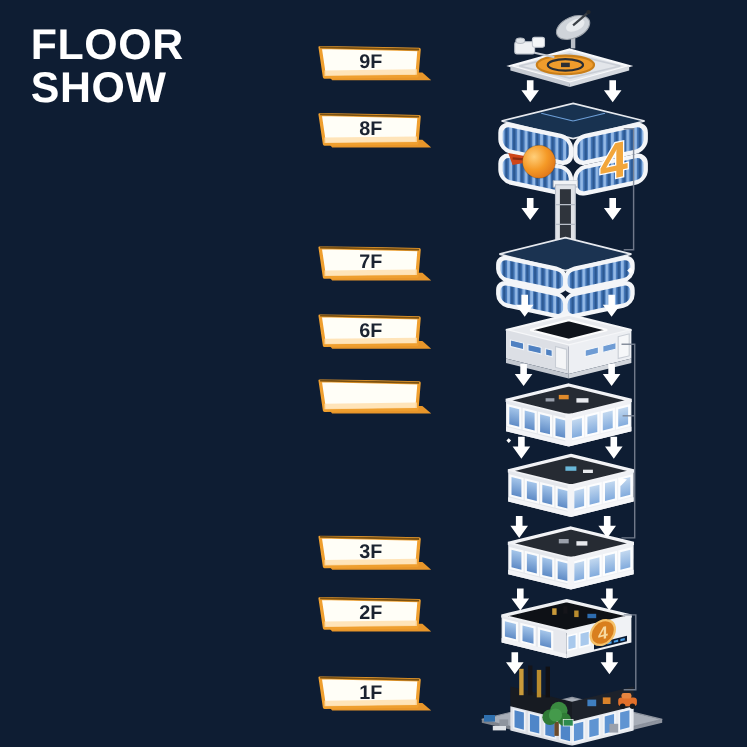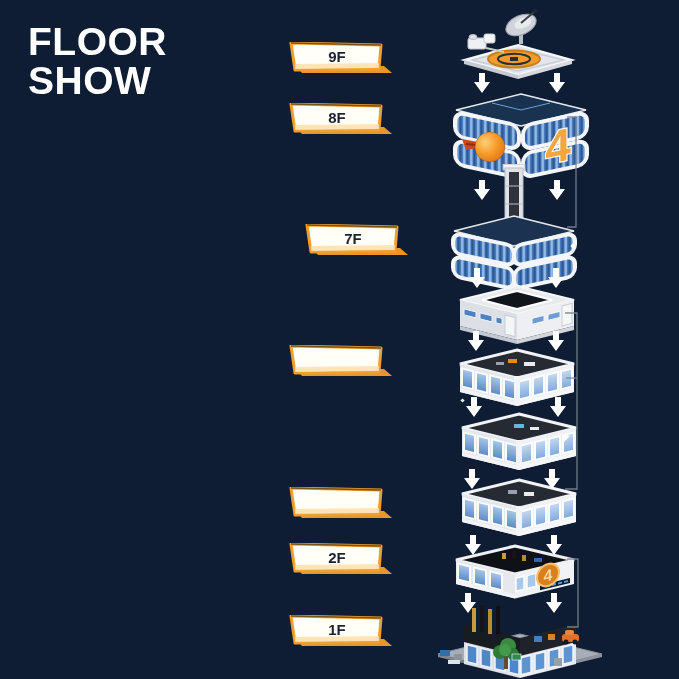--- a/index.html
+++ b/index.html
@@ -5,21 +5,21 @@
   html,body{margin:0;padding:0;background:#0e1d33;}
   .stage{position:relative;width:679px;height:679px;background:#0e1d33;overflow:hidden;
          font-family:"Liberation Sans",sans-serif;}
   .title{position:absolute;left:28px;top:22px;color:#ffffff;font-weight:bold;
          font-size:39px;line-height:39px;letter-spacing:0.5px;}
   .title span{display:block;}
   .banner{position:absolute;width:110px;height:34px;}
   .banner svg{position:absolute;left:0;top:0;}
   .banner .label{position:absolute;left:10px;top:2px;width:86px;height:25px;
                  display:flex;align-items:center;justify-content:center;
-                 font-size:15px;font-weight:bold;color:#1b2330;}
+                 font-size:18px;font-weight:bold;color:#1b2330;}
   .floor{position:absolute;}
   .overlay{position:absolute;left:0;top:0;pointer-events:none;}
   svg{display:block;}
 </style>
 </head>
 <body>
 
 <div class="stage">
 
   <svg width="0" height="0" style="position:absolute" aria-hidden="true">
@@ -61,44 +61,54 @@
   </div>
   <div class="banner" style="left:284px;top:103px">
     <svg width="110" height="34" viewBox="0 0 110 34">
       <polygon points="12,24 100,24 108,31 18,31" fill="#e8962a"></polygon>
       <polygon points="7,1 97,3 95,27 11,28" fill="#fffef7" stroke="#ef9f2f" stroke-width="3" stroke-linejoin="round"></polygon>
       <polygon points="11,22 95,21 95,26 11,27" fill="#ffdfae" opacity="0.85"></polygon>
       <line x1="7" y1="1" x2="97" y2="3" stroke="#7c5212" stroke-width="1.6"></line>
     </svg>
     <span class="label">8F</span>
   </div>
-  <div class="banner" style="left:300px;top:224px">
+  <div class="banner" style="left:284px;top:224px">
     <svg width="110" height="34" viewBox="0 0 110 34">
       <polygon points="12,24 100,24 108,31 18,31" fill="#e8962a"></polygon>
       <polygon points="7,1 97,3 95,27 11,28" fill="#fffef7" stroke="#ef9f2f" stroke-width="3" stroke-linejoin="round"></polygon>
       <polygon points="11,22 95,21 95,26 11,27" fill="#ffdfae" opacity="0.85"></polygon>
       <line x1="7" y1="1" x2="97" y2="3" stroke="#7c5212" stroke-width="1.6"></line>
     </svg>
     <span class="label">7F</span>
   </div>
+  <div class="banner" style="left:284px;top:286px">
+    <svg width="110" height="34" viewBox="0 0 110 34">
+      <polygon points="12,24 100,24 108,31 18,31" fill="#e8962a"></polygon>
+      <polygon points="7,1 97,3 95,27 11,28" fill="#fffef7" stroke="#ef9f2f" stroke-width="3" stroke-linejoin="round"></polygon>
+      <polygon points="11,22 95,21 95,26 11,27" fill="#ffdfae" opacity="0.85"></polygon>
+      <line x1="7" y1="1" x2="97" y2="3" stroke="#7c5212" stroke-width="1.6"></line>
+    </svg>
+    <span class="label">6F</span>
+  </div>
   <div class="banner" style="left:284px;top:345px">
     <svg width="110" height="34" viewBox="0 0 110 34">
       <polygon points="12,24 100,24 108,31 18,31" fill="#e8962a"></polygon>
       <polygon points="7,1 97,3 95,27 11,28" fill="#fffef7" stroke="#ef9f2f" stroke-width="3" stroke-linejoin="round"></polygon>
       <polygon points="11,22 95,21 95,26 11,27" fill="#ffdfae" opacity="0.85"></polygon>
       <line x1="7" y1="1" x2="97" y2="3" stroke="#7c5212" stroke-width="1.6"></line>
     </svg>
   </div>
   <div class="banner" style="left:284px;top:487px">
     <svg width="110" height="34" viewBox="0 0 110 34">
       <polygon points="12,24 100,24 108,31 18,31" fill="#e8962a"></polygon>
       <polygon points="7,1 97,3 95,27 11,28" fill="#fffef7" stroke="#ef9f2f" stroke-width="3" stroke-linejoin="round"></polygon>
       <polygon points="11,22 95,21 95,26 11,27" fill="#ffdfae" opacity="0.85"></polygon>
       <line x1="7" y1="1" x2="97" y2="3" stroke="#7c5212" stroke-width="1.6"></line>
     </svg>
+    <span class="label">3F</span>
   </div>
   <div class="banner" style="left:284px;top:543px">
     <svg width="110" height="34" viewBox="0 0 110 34">
       <polygon points="12,24 100,24 108,31 18,31" fill="#e8962a"></polygon>
       <polygon points="7,1 97,3 95,27 11,28" fill="#fffef7" stroke="#ef9f2f" stroke-width="3" stroke-linejoin="round"></polygon>
       <polygon points="11,22 95,21 95,26 11,27" fill="#ffdfae" opacity="0.85"></polygon>
       <line x1="7" y1="1" x2="97" y2="3" stroke="#7c5212" stroke-width="1.6"></line>
     </svg>
     <span class="label">2F</span>
   </div>

